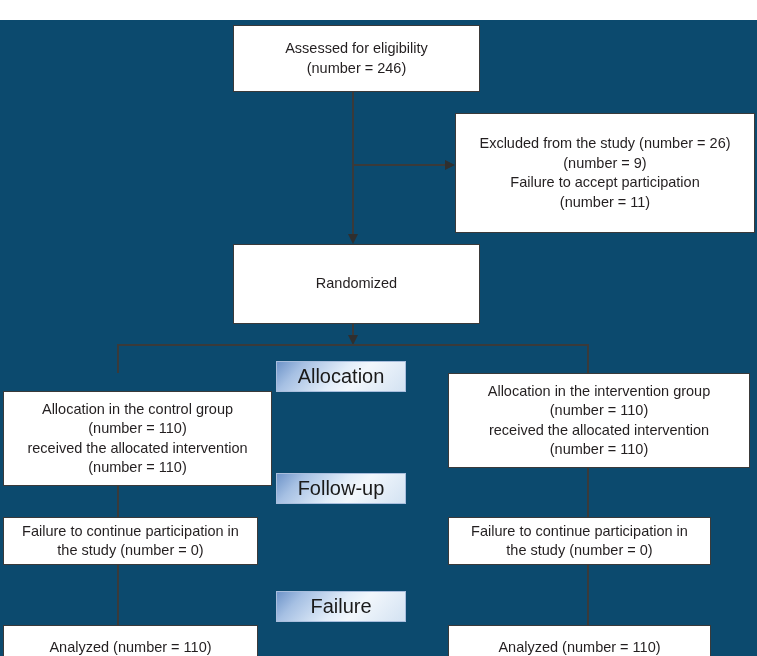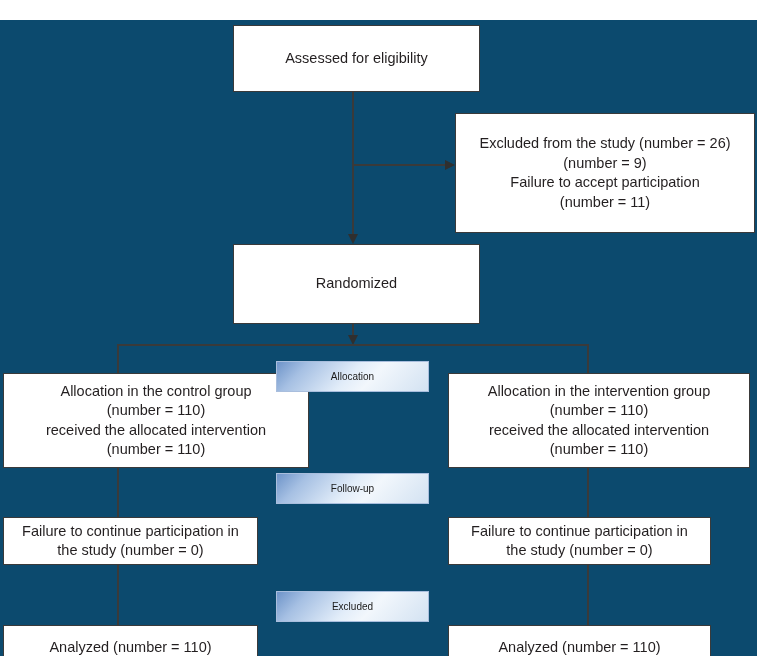--- a/index.html
+++ b/index.html
@@ -27,26 +27,26 @@
     align-items: center;
     text-align: center;
     font-size: 14.5px;
     line-height: 19.5px;
     color: #231f20;
   }
   .box div { width: 100%; }
   .stage {
     position: absolute;
     box-sizing: border-box;
-    width: 153px;
+    width: 130px;
     height: 31px;
     display: flex;
     align-items: center;
     justify-content: center;
-    font-size: 10px;
+    font-size: 20px;
     color: #1a1a1a;
     background: linear-gradient(133deg, #6e94c9 0%, #a6c0e3 18%, #e2edf9 48%, #f2f7fc 62%, #d3e2f2 100%);
     border: 1px solid #a9bedd;
   }
   .line {
     position: absolute;
     background: #3a3a3a;
   }
   .line.v { width: 1.6px; }
   .line.h { height: 1.6px; }
@@ -85,34 +85,35 @@
   <div class="line v" style="left:587px; top:324px; height:29px"></div>
 
   <div class="line v" style="left:117px; top:448px; height:49px"></div>
   <div class="line v" style="left:587px; top:448px; height:49px"></div>
 
   <div class="line v" style="left:117px; top:545px; height:60px"></div>
   <div class="line v" style="left:587px; top:545px; height:60px"></div>
 
   <div class="box" style="left:233px; top:5px; width:247px; height:67px">
     <div>Assessed for eligibility</div>
+    <div>(number = 246)</div>
   </div>
 
   <div class="box" style="left:455px; top:93px; width:300px; height:120px">
     <div>Excluded from the study (number = 26)</div>
     <div>(number = 9)</div>
     <div>Failure to accept participation</div>
     <div>(number = 11)</div>
   </div>
 
   <div class="box" style="left:233px; top:224px; width:247px; height:80px">
     <div>Randomized</div>
   </div>
 
-  <div class="box" style="left:3px; top:353px; width:306px; height:95px">
+  <div class="box" style="left:3px; top:371px; width:269px; height:95px">
     <div>Allocation in the control group</div>
     <div>(number = 110)</div>
     <div>received the allocated intervention</div>
     <div>(number = 110)</div>
   </div>
 
   <div class="box" style="left:448px; top:353px; width:302px; height:95px">
     <div>Allocation in the intervention group</div>
     <div>(number = 110)</div>
     <div>received the allocated intervention</div>
@@ -137,16 +138,16 @@
     <div>Analyzed (number = 110)</div>
   </div>
 
   <div class="stage" style="left:276px; top:341px">
     <span>Allocation</span>
   </div>
   <div class="stage" style="left:276px; top:453px">
     <span>Follow-up</span>
   </div>
   <div class="stage" style="left:276px; top:571px">
-    <span>Excluded</span>
+    <span>Failure</span>
   </div>
 
 </div>
 
 </body></html>

